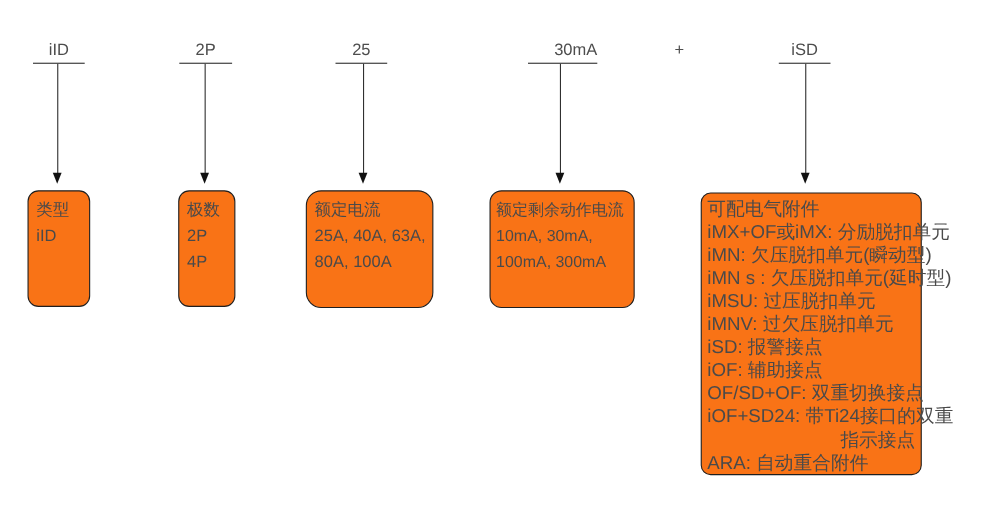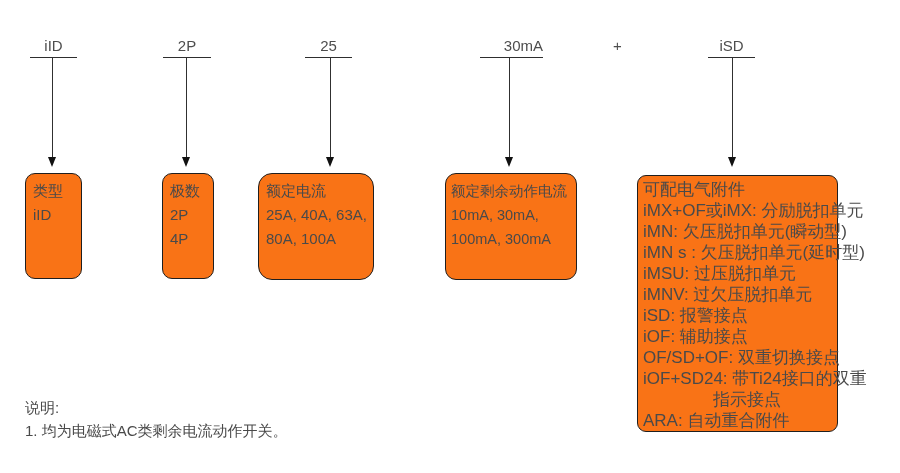--- a/index.html
+++ b/index.html
@@ -77,31 +77,31 @@
     border-radius: 10px;
     background: #f97316;
     color: #4a4a4a;
     font-size: 15px;
     line-height: 24px;
     padding: 5px 7px;
     white-space: nowrap;
   }
   .box-0 { left: 25px;  top: 173px; width: 57px;  height: 106px; }
   .box-1 { left: 162px; top: 173px; width: 52px;  height: 106px; }
-  .box-2 { left: 258px; top: 173px; width: 116px; height: 107px; border-radius: 14px; }
+  .box-2 { left: 278px; top: 173px; width: 116px; height: 107px; border-radius: 14px; }
   .box-3 { left: 445px; top: 173px; width: 132px; height: 107px; border-radius: 11px; padding: 5px 5px; font-size: 14.5px; }
   .box-4 {
     left: 637px; top: 175px; width: 201px; height: 257px;
     font-size: 17px;
     line-height: 21px;
     padding: 3px 5px;
     border-radius: 9px;
   }
   .box-line { white-space: nowrap; }
-  .box-line.indent { padding-left: 70px; }
+  .box-line.indent { padding-left: 70px; text-align: right; }
 
   
   .notes {
     position: absolute;
     left: 25px;
     top: 396px;
     font-size: 15px;
     line-height: 23px;
     color: #4a4a4a;
   }
@@ -160,18 +160,14 @@
     <div class="box-line">iMSU: 过压脱扣单元</div>
     <div class="box-line">iMNV: 过欠压脱扣单元</div>
     <div class="box-line">iSD: 报警接点</div>
     <div class="box-line">iOF: 辅助接点</div>
     <div class="box-line">OF/SD+OF: 双重切换接点</div>
     <div class="box-line">iOF+SD24: 带Ti24接口的双重</div>
     <div class="box-line indent">指示接点</div>
     <div class="box-line">ARA: 自动重合附件</div>
   </div>
 
-  <div class="notes">
-    <div>说明:</div>
-    <div>1. 均为电磁式AC类剩余电流动作开关。</div>
-  </div>
 
 </div>
 
 </body></html>

